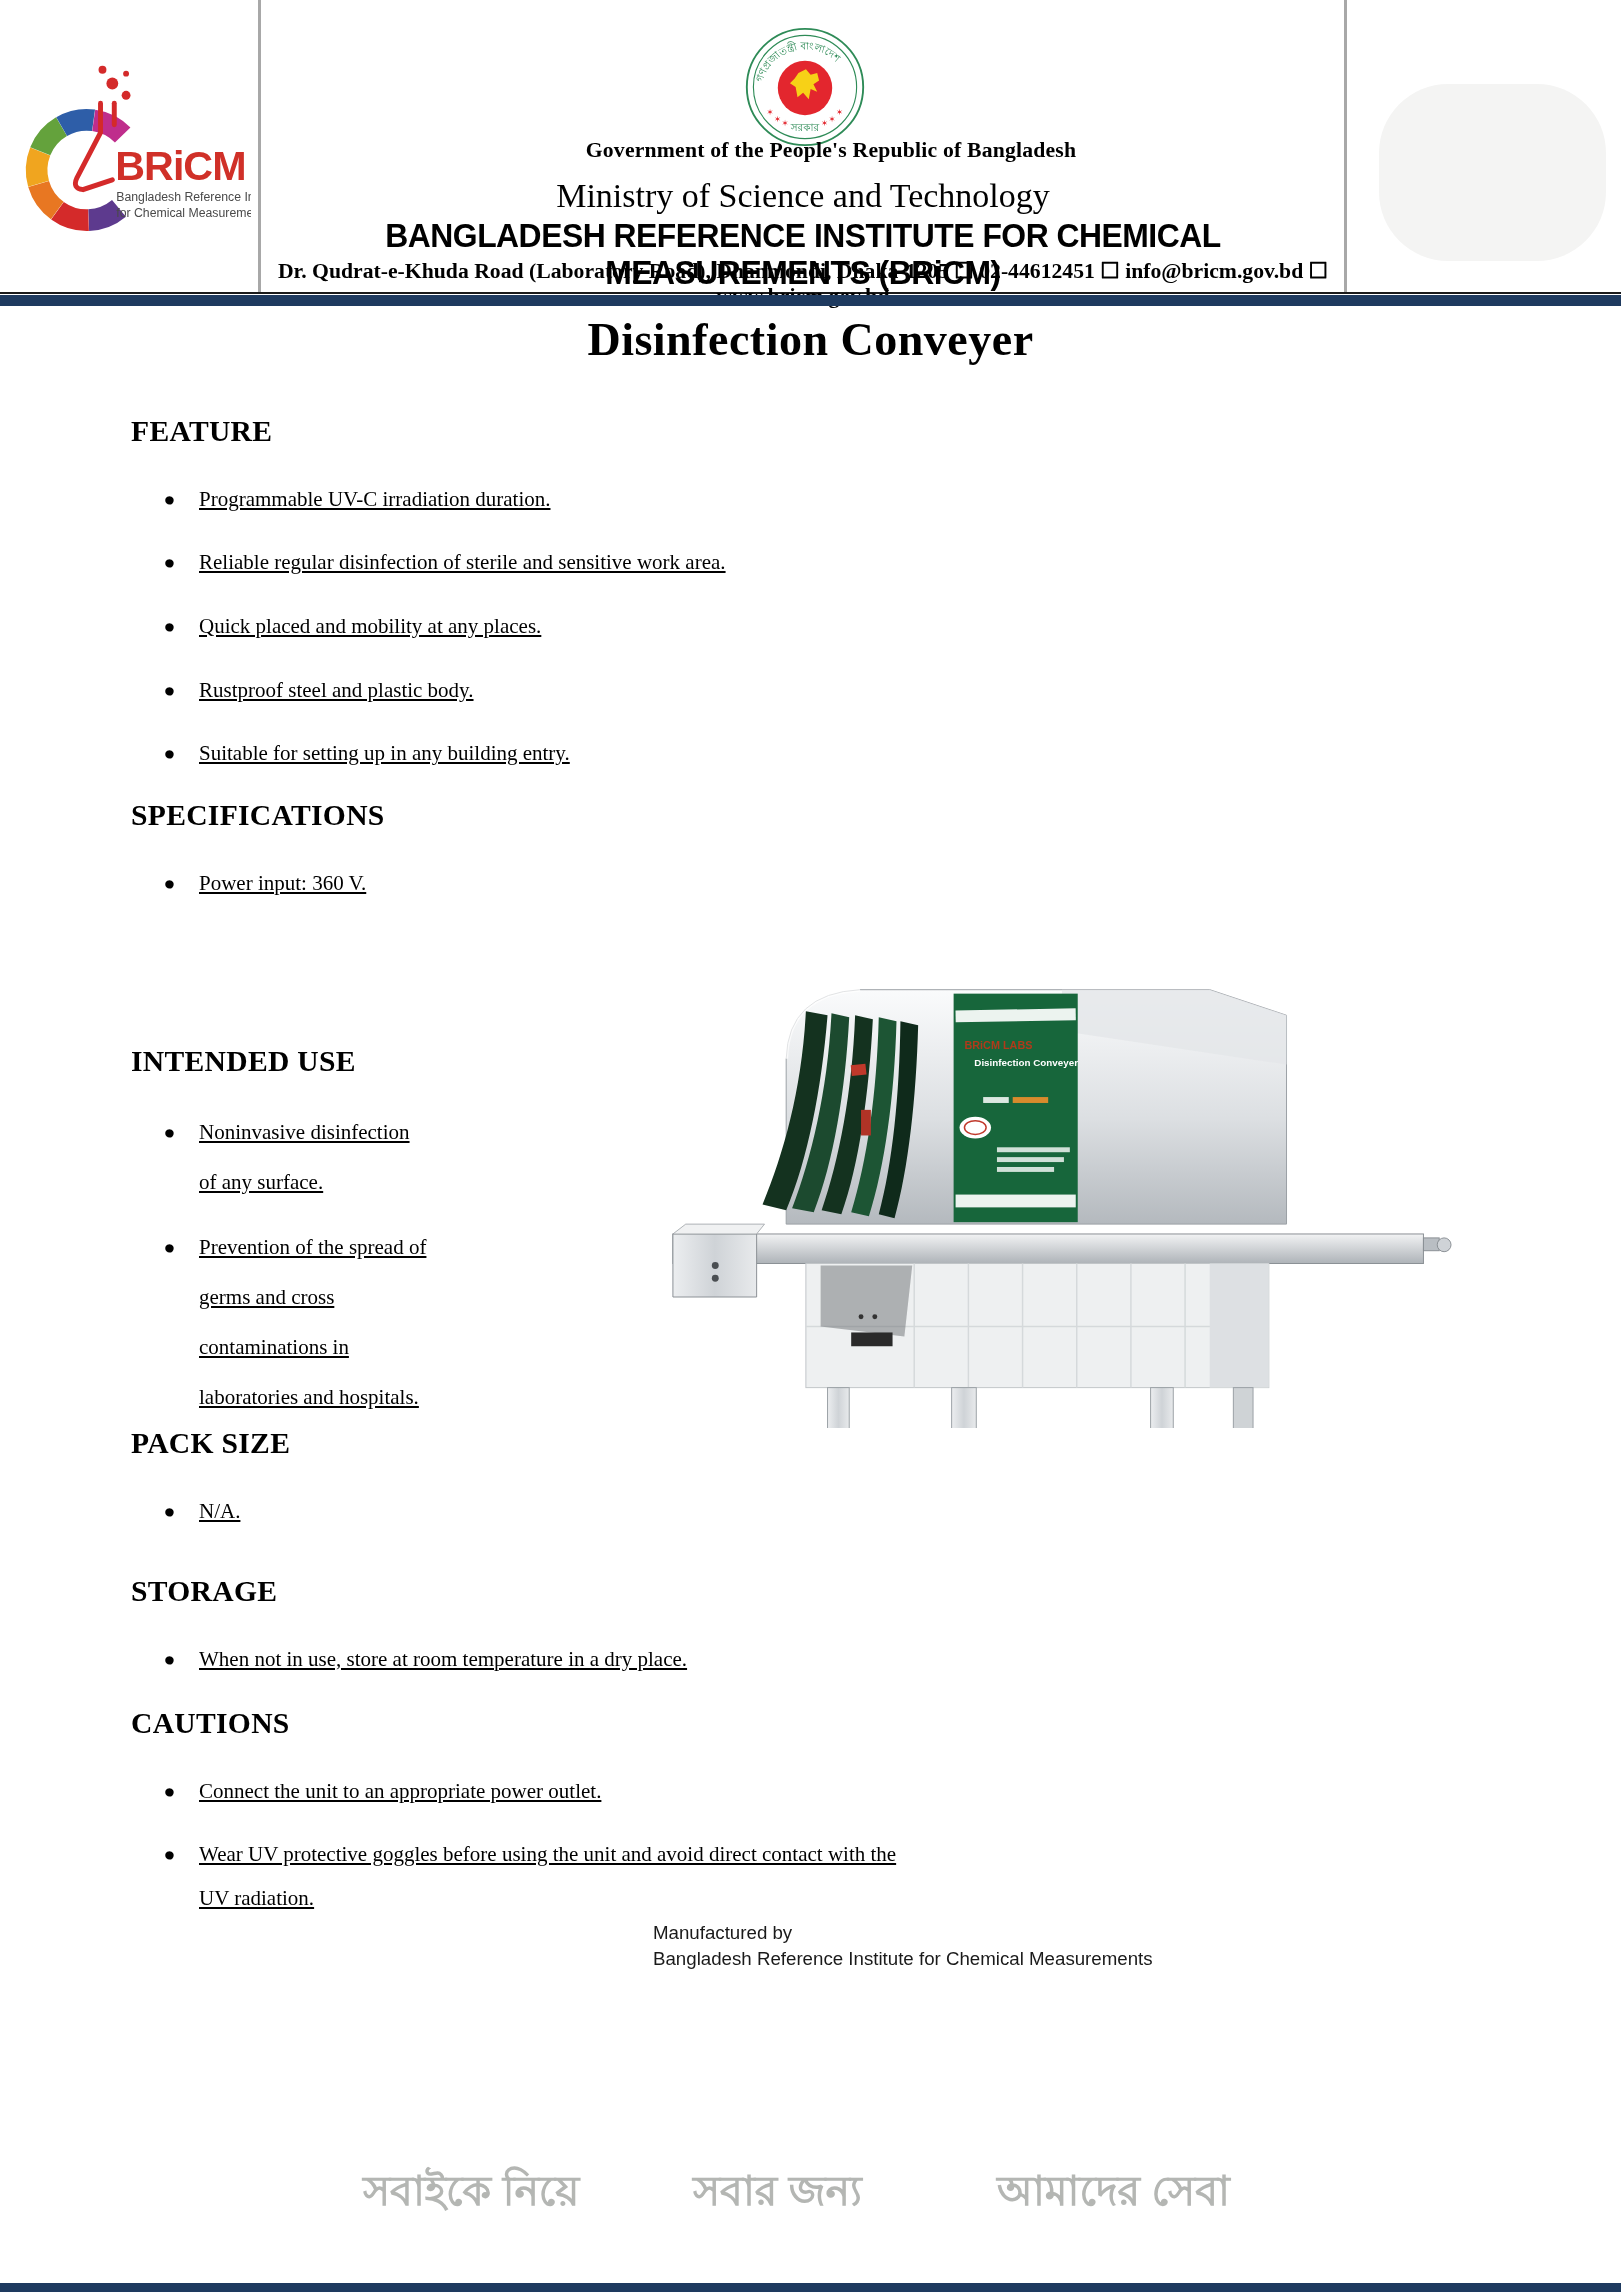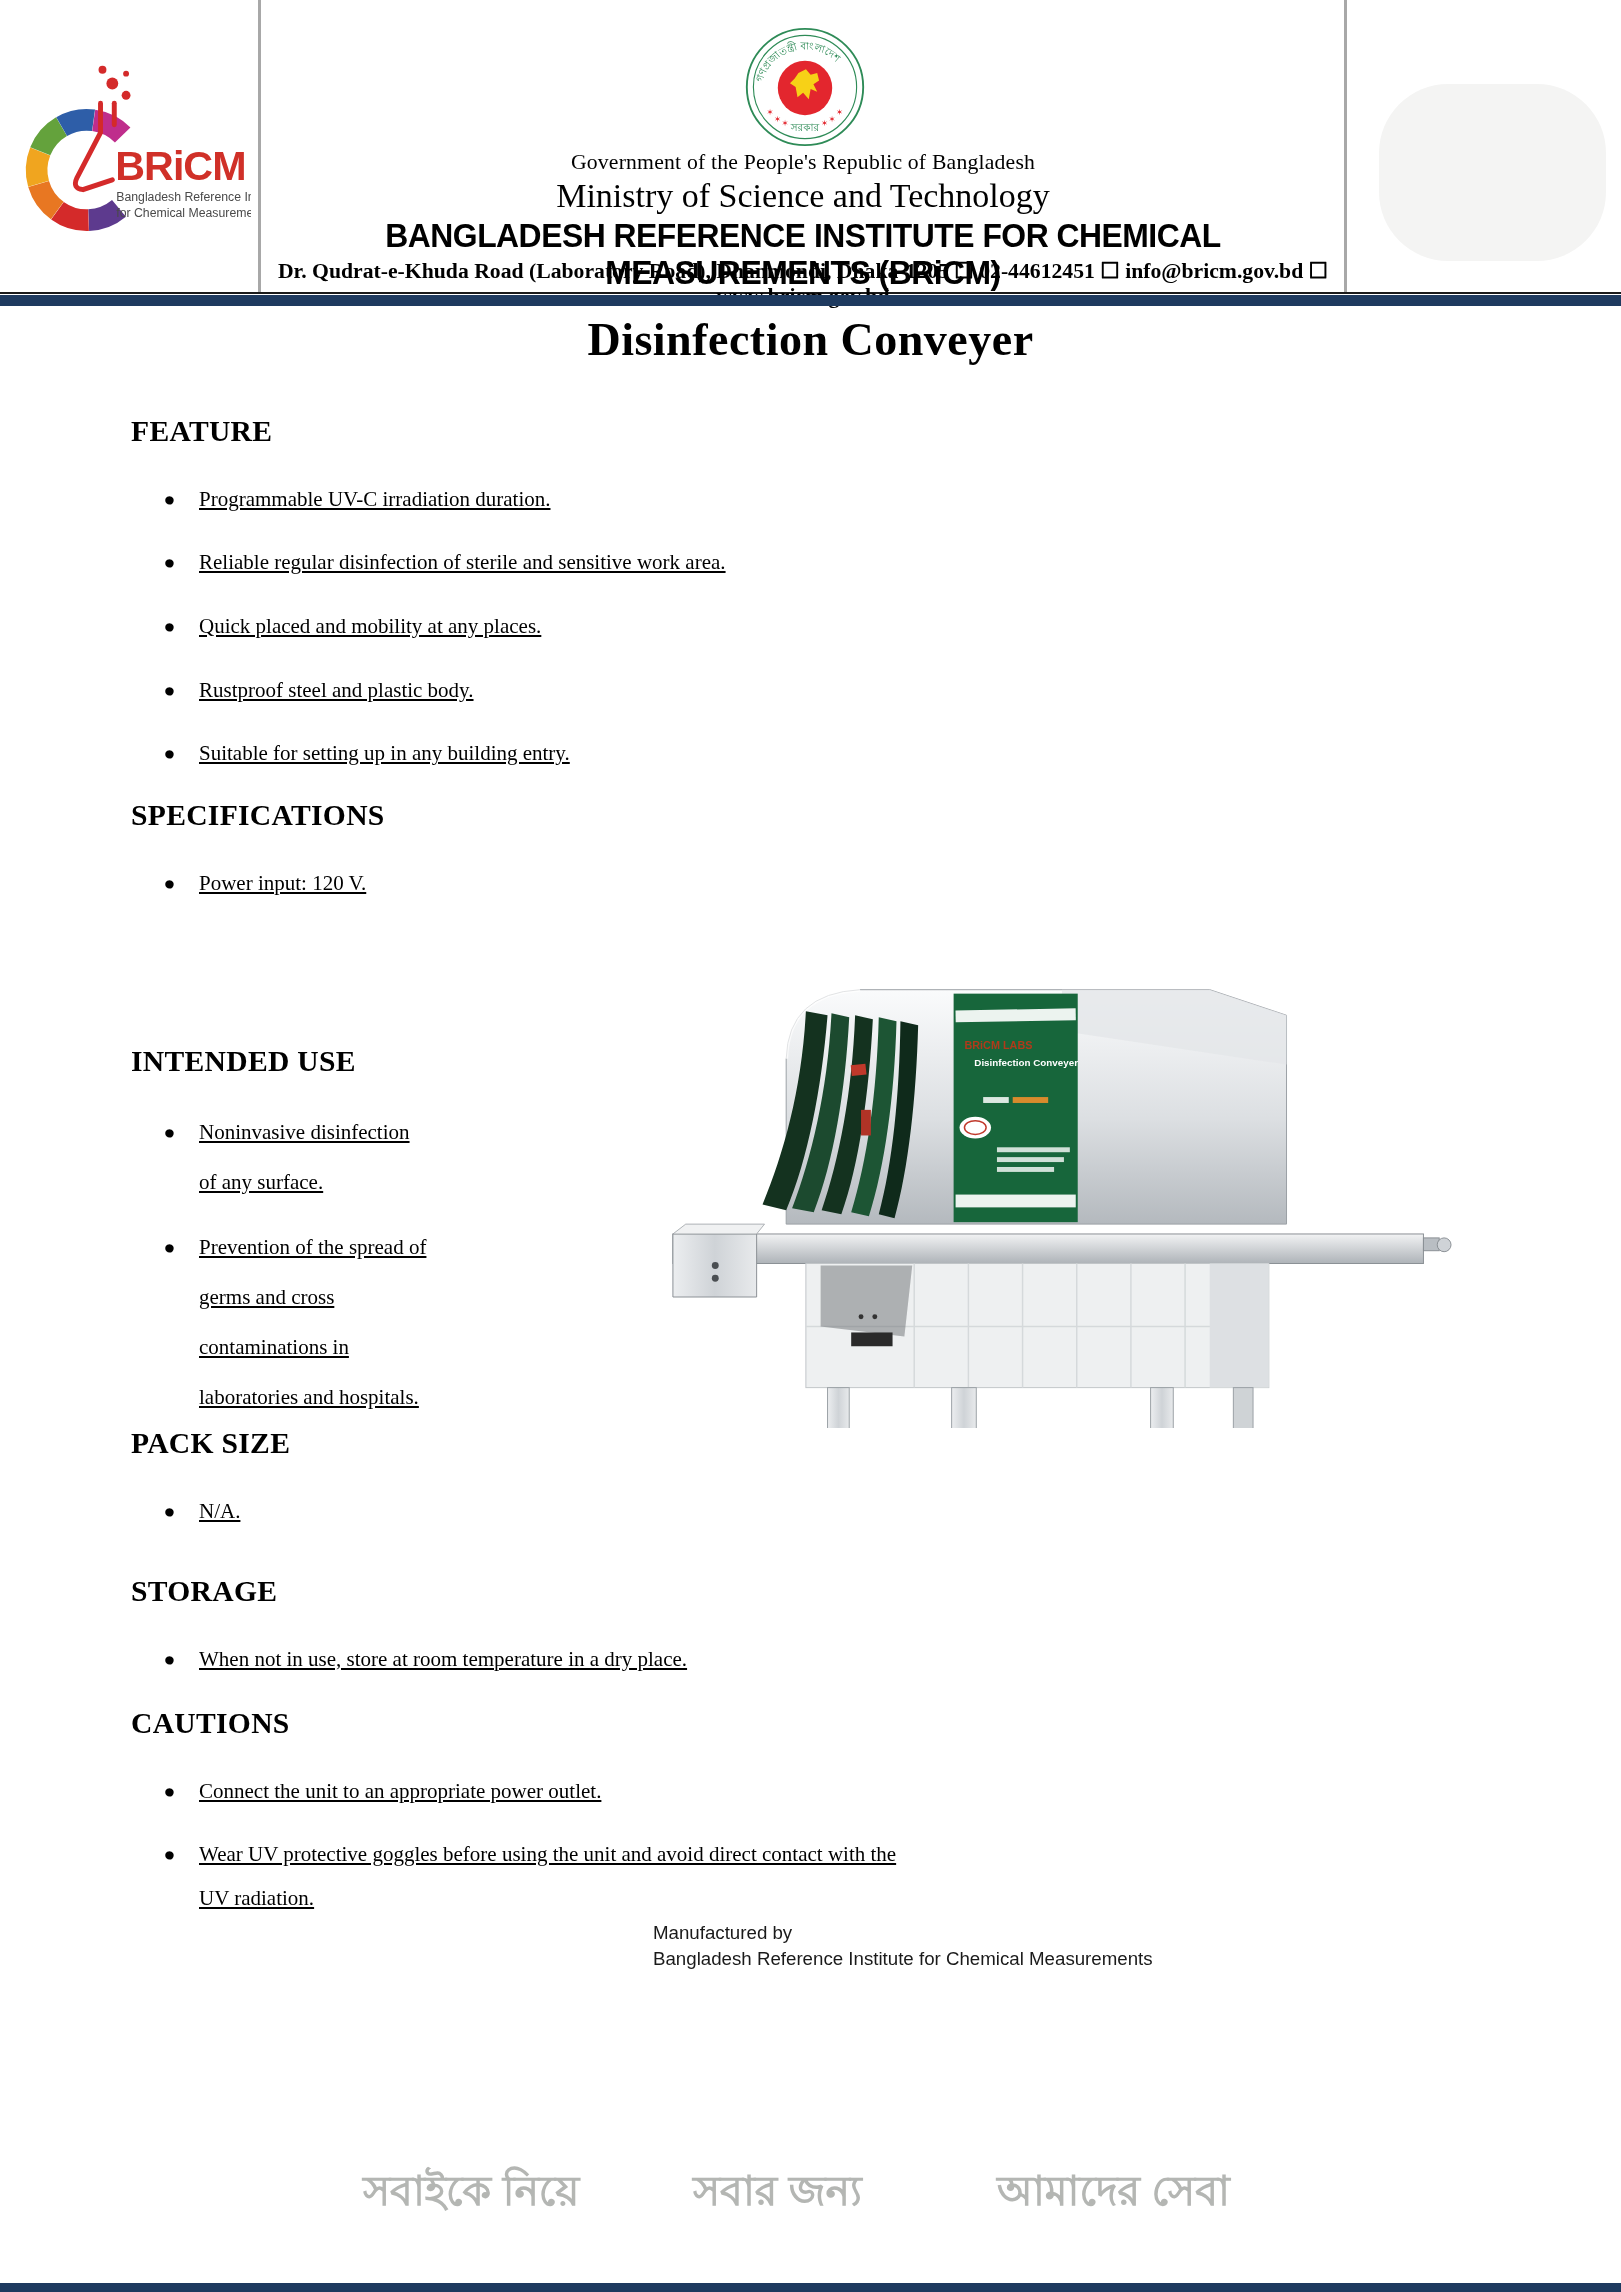--- a/index.html
+++ b/index.html
@@ -9,21 +9,21 @@
   
   .header{position:absolute;top:0;left:0;width:1621px;height:292px;border-bottom:2px solid #1a1a1a;}
   .hdr-col-divider{position:absolute;top:0;width:3px;height:292px;background:#a8a8a8;}
   .div-left{left:258px;} .div-right{left:1344px;}
   .navy-bar{position:absolute;top:295px;left:0;width:1621px;height:10.8px;background:#1e3a5f;}
   .bottom-bar{position:absolute;left:0;bottom:0;width:1621px;height:8.9px;background:#1e3a5f;}
 
   .logo-cell{position:absolute;left:9.9px;top:54px;width:241px;height:231px;}
   .hdr-center{position:absolute;left:261px;top:0;width:1084px;height:292px;text-align:center;}
   .emblem-wrap{position:absolute;left:483px;top:25.6px;width:122px;height:122px;}
-  .gov-line{position:absolute;top:150px;left:0;width:100%;font-size:21.7px;font-weight:normal;letter-spacing:0.2px;}
+  .gov-line{position:absolute;top:138px;left:0;width:100%;font-size:21.7px;font-weight:bold;letter-spacing:0.2px;padding-left:28px;}
   .ministry-line{position:absolute;top:177px;left:0;width:100%;font-size:34px;}
   .institute-line{position:absolute;top:218px;left:0;width:100%;
       font-family:"Liberation Sans",sans-serif;font-weight:bold;font-size:32.5px;letter-spacing:-0.5px;
       transform:scaleX(.98);}
   .address-line{position:absolute;top:258px;left:0;width:100%;font-size:21.7px;font-weight:bold;}
   .hdr-blob{position:absolute;left:1379px;top:84px;width:227px;height:177px;background:#f4f4f3;border-radius:69px;}
 
   
   .doc-title{position:absolute;top:313px;left:0;width:1621px;text-align:center;
       font-size:46px;font-weight:bold;letter-spacing:0.5px;}
@@ -131,21 +131,21 @@
       <li>Reliable regular disinfection of sterile and sensitive work area.</li>
       <li>Quick placed and mobility at any places.</li>
       <li>Rustproof steel and plastic body.</li>
       <li>Suitable for setting up in any building entry.</li>
     </ul>
   </div>
 
   <div class="section s-specs">
     <h2>SPECIFICATIONS</h2>
     <ul>
-      <li>Power input: 120 V.</li>
+      <li>Power input: 360 V.</li>
     </ul>
   </div>
 
   <div class="section s-intended">
     <h2>INTENDED USE</h2>
     <ul>
       <li>Noninvasive disinfection
 of any surface.</li>
       <li>Prevention of the spread of
 germs and cross

